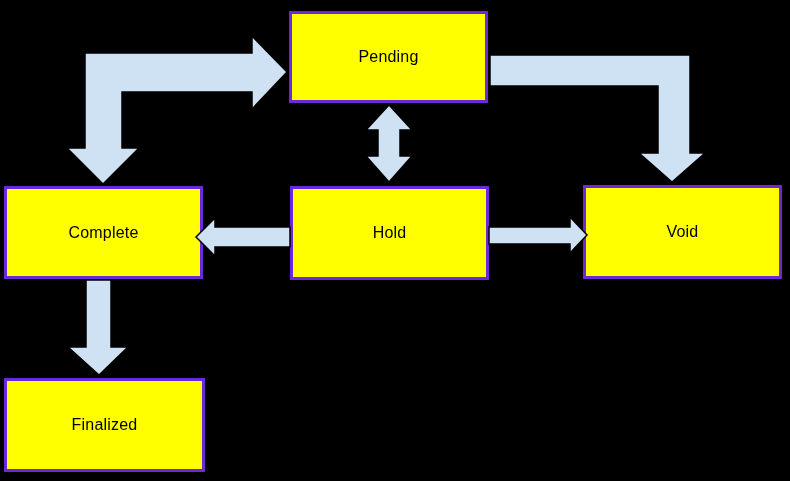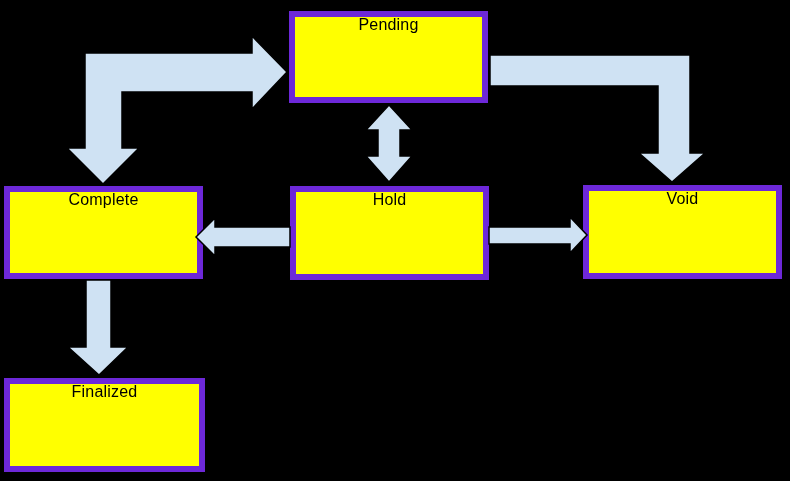--- a/index.html
+++ b/index.html
@@ -11,23 +11,24 @@
     position: relative;
     width: 790px;
     height: 481px;
     background: var(--bg, #000);
     overflow: hidden;
     font-family: "Liberation Sans", sans-serif;
   }
   .node {
     position: absolute;
     background: var(--node-fill, #ffff00);
-    border: 6px solid #6d28d9;
+    border: 3px solid #6d28d9;
     box-sizing: border-box;
     display: flex;
+    align-items: center;
     justify-content: center;
   }
   .node span {
     color: var(--node-text, #000);
     font-size: 16px;
     line-height: 1;
     letter-spacing: 0.2px;
   }
   .arrow-layer {
     position: absolute;

